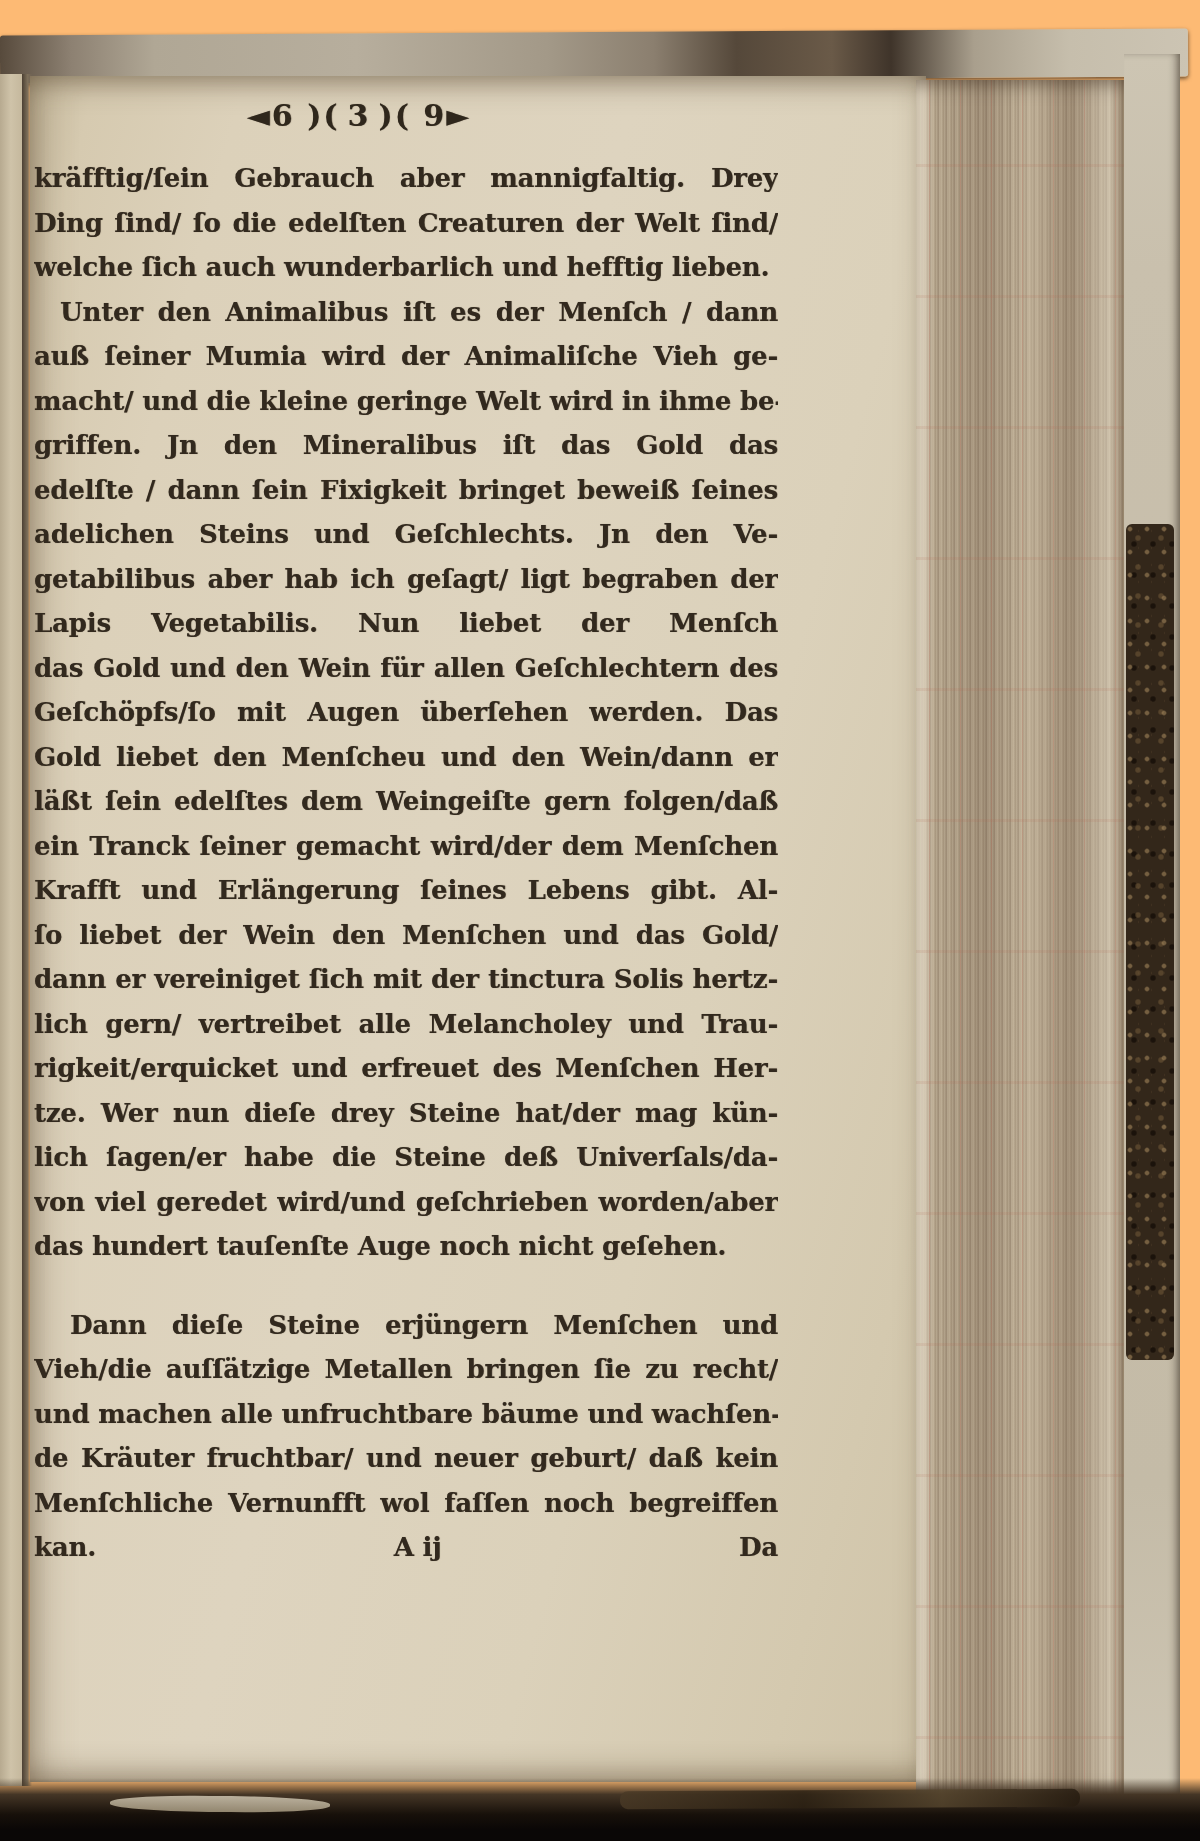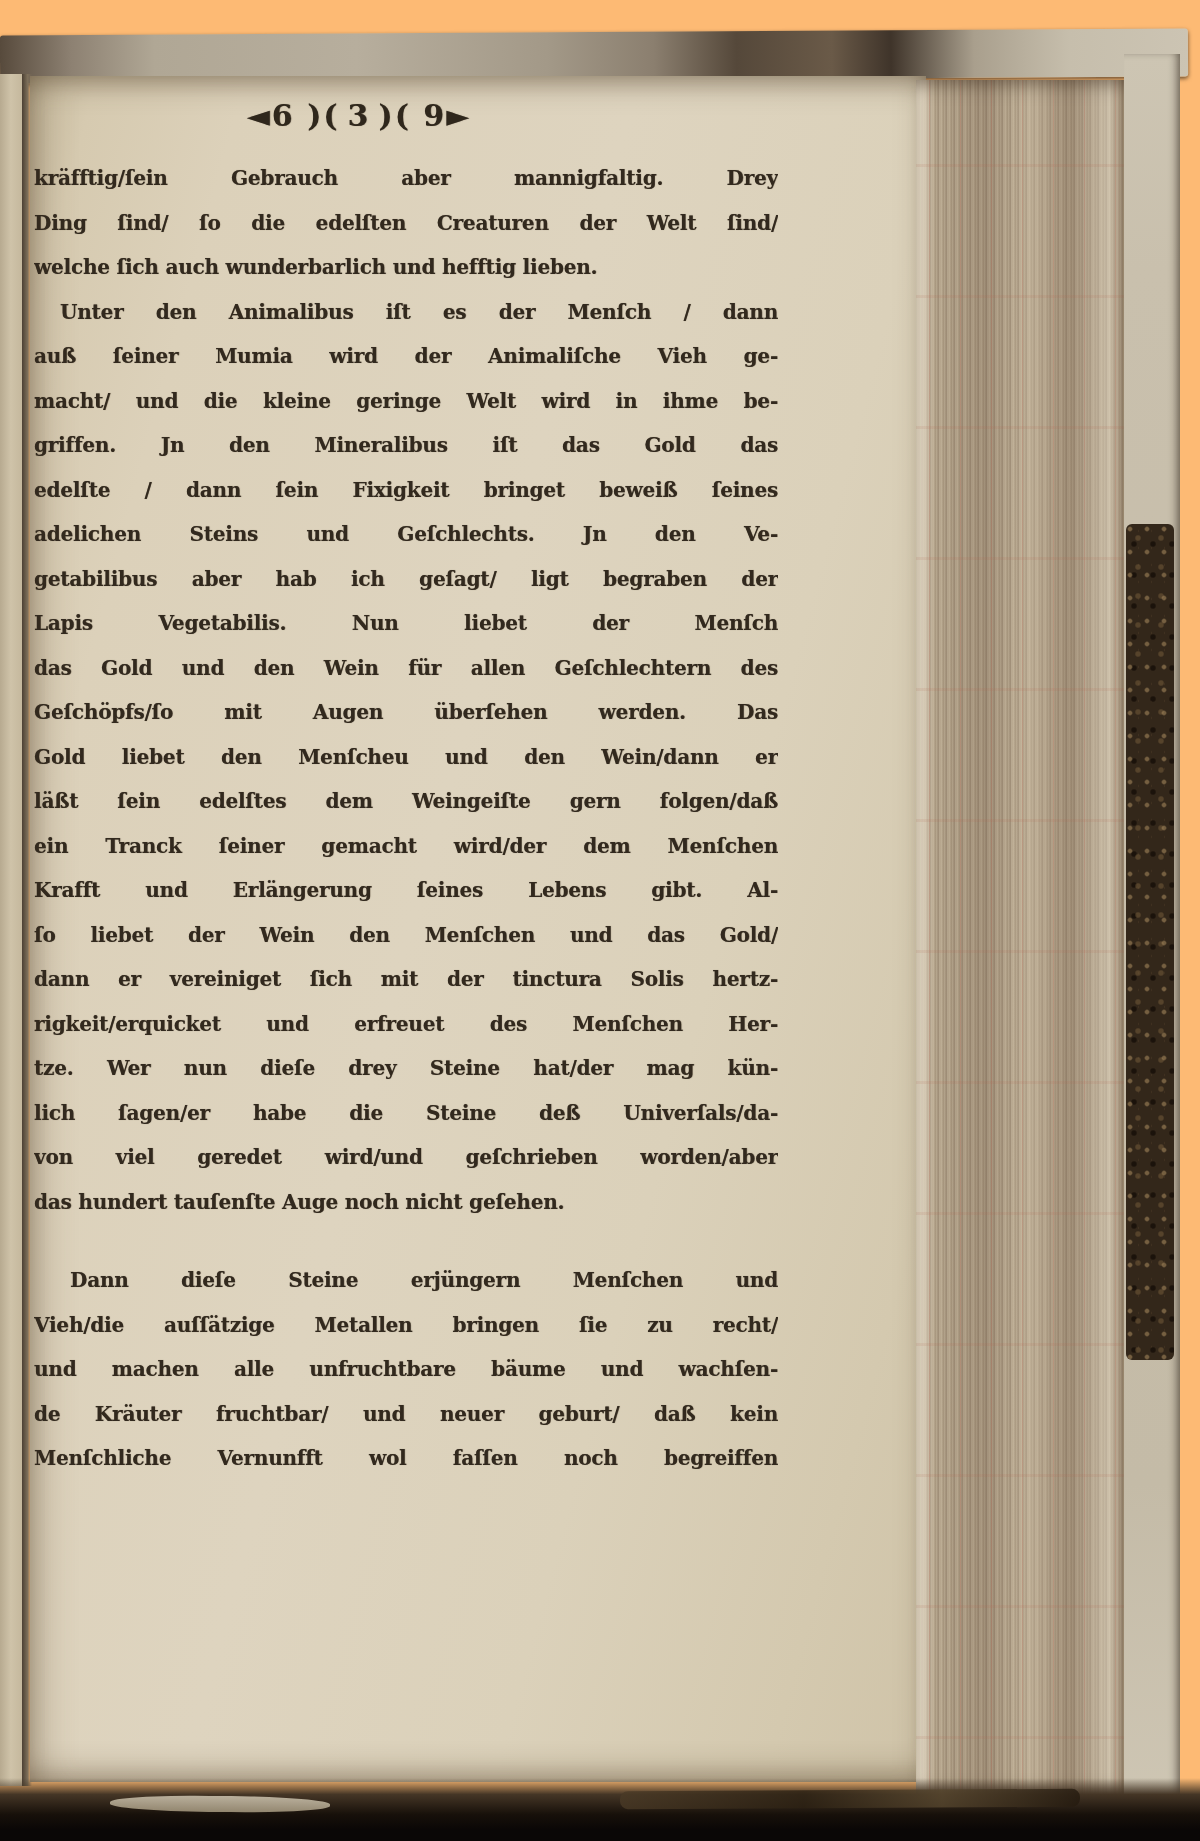--- a/index.html
+++ b/index.html
@@ -30,21 +30,21 @@
                inset -18px 0 30px -20px rgba(95,75,50,.5),
                inset 0 -26px 30px -18px rgba(88,68,44,.45);}
 
   .header{position:absolute;left:0;top:22px;width:742px;text-align:center;
     transform:translateX(-42px);
     font-size:30px;font-weight:bold;color:#2f271c;letter-spacing:2px;
     text-shadow:0.4px 0.4px 0.8px rgba(52,40,25,.55);}
   .header .num{margin:0 8px;}
 
   .text-block{position:absolute;left:4px;top:80px;width:744px;
-    font-size:20px;font-weight:bold;color:#32291e;letter-spacing:-0.2px;
+    font-size:26px;font-weight:bold;color:#32291e;letter-spacing:-0.2px;
     text-shadow:0.35px 0.35px 0.7px rgba(52,40,25,.6);}
   .line{height:44.5px;line-height:44.5px;text-align:justify;text-align-last:justify;
         overflow:hidden;white-space:nowrap;}
   .line.end-short{text-align-last:left;}
   .line.indent-1{text-indent:26px;}
   .line.para-start{margin-top:34px;text-indent:36px;}
   .footer-row{display:flex;justify-content:space-between;align-items:baseline;
     height:44.5px;line-height:44.5px;}
 
   
@@ -109,31 +109,37 @@
       <div class="line">getabilibus aber hab ich geſagt/ ligt begraben der</div>
       <div class="line">Lapis Vegetabilis. Nun liebet der Menſch</div>
       <div class="line">das Gold und den Wein für allen Geſchlechtern des</div>
       <div class="line">Geſchöpfs/ſo mit Augen überſehen werden. Das</div>
       <div class="line">Gold liebet den Menſcheu und den Wein/dann er</div>
       <div class="line">läßt ſein edelſtes dem Weingeiſte gern folgen/daß</div>
       <div class="line">ein Tranck ſeiner gemacht wird/der dem Menſchen</div>
       <div class="line">Krafft und Erlängerung ſeines Lebens gibt. Al-</div>
       <div class="line">ſo liebet der Wein den Menſchen und das Gold/</div>
       <div class="line">dann er vereiniget ſich mit der tinctura Solis hertz-</div>
+      <div class="line">lich gern/ vertreibet alle Melancholey und Trau-</div>
       <div class="line">rigkeit/erquicket und erfreuet des Menſchen Her-</div>
       <div class="line">tze. Wer nun dieſe drey Steine hat/der mag kün-</div>
       <div class="line">lich ſagen/er habe die Steine deß Univerſals/da-</div>
       <div class="line">von viel geredet wird/und geſchrieben worden/aber</div>
       <div class="line end-short">das hundert tauſenſte Auge noch nicht geſehen.</div>
       <div class="line para-start">Dann dieſe Steine erjüngern Menſchen und</div>
       <div class="line">Vieh/die auſſätzige Metallen bringen ſie zu recht/</div>
       <div class="line">und machen alle unfruchtbare bäume und wachſen-</div>
       <div class="line">de Kräuter fruchtbar/ und neuer geburt/ daß kein</div>
       <div class="line">Menſchliche Vernunfft wol faſſen noch begreiffen</div>
 
+      <div class="footer-row">
+        <span>kan.</span>
+        <span>A ij</span>
+        <span>Da</span>
+      </div>
     </div>
   </div>
 
   <div class="fore-edge"></div>
 
   <div class="cover-right">
     <div class="leather"></div>
   </div>
 
   <div class="bottom-strip"></div>

